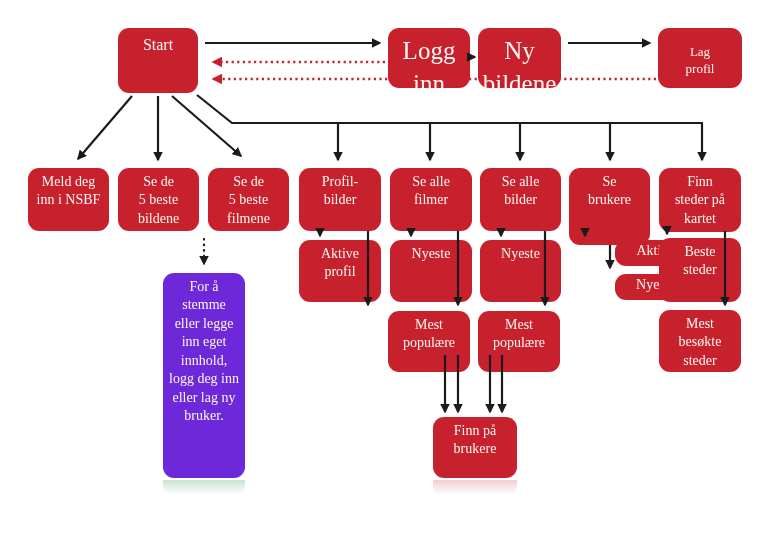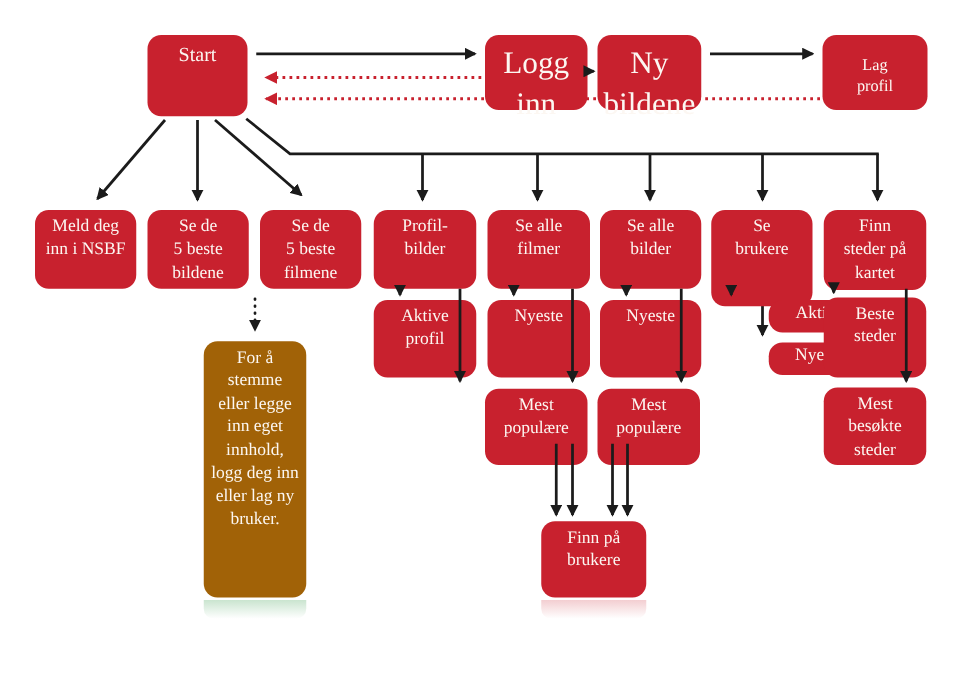--- a/index.html
+++ b/index.html
@@ -10,21 +10,21 @@
   svg.layer{position:absolute;left:0;top:0;width:768px;height:544px;}
   #layer-back{z-index:1;}
   .node{
     position:absolute;z-index:2;
     background:#c8212e;color:#fcf7f2;
     border-radius:11px;
     text-align:center;white-space:pre-line;
     font-size:14px;line-height:1.32;
     padding-top:5px;box-sizing:border-box;
   }
-  .node.green{background:#a16207;}
+  .node.green{background:#6d28d9;}
   .node.big{font-size:16px;padding-top:6px;}
   .node.med{font-size:25px;padding-top:6px;}
   .node.small{font-size:13px;padding-top:15px;}
   .node.bold{font-weight:normal;}
   .node.pill{padding-top:2px;margin-left:46px;}
   #layer-front{z-index:3;}
   .refl{position:absolute;z-index:0;height:15px;top:480px;opacity:.22;border-radius:0 0 8px 8px;}
   .refl.g{background:linear-gradient(to bottom,#0e8627,rgba(255,255,255,0));}
   .refl.r{background:linear-gradient(to bottom,#c8212e,rgba(255,255,255,0));}
 </style>

